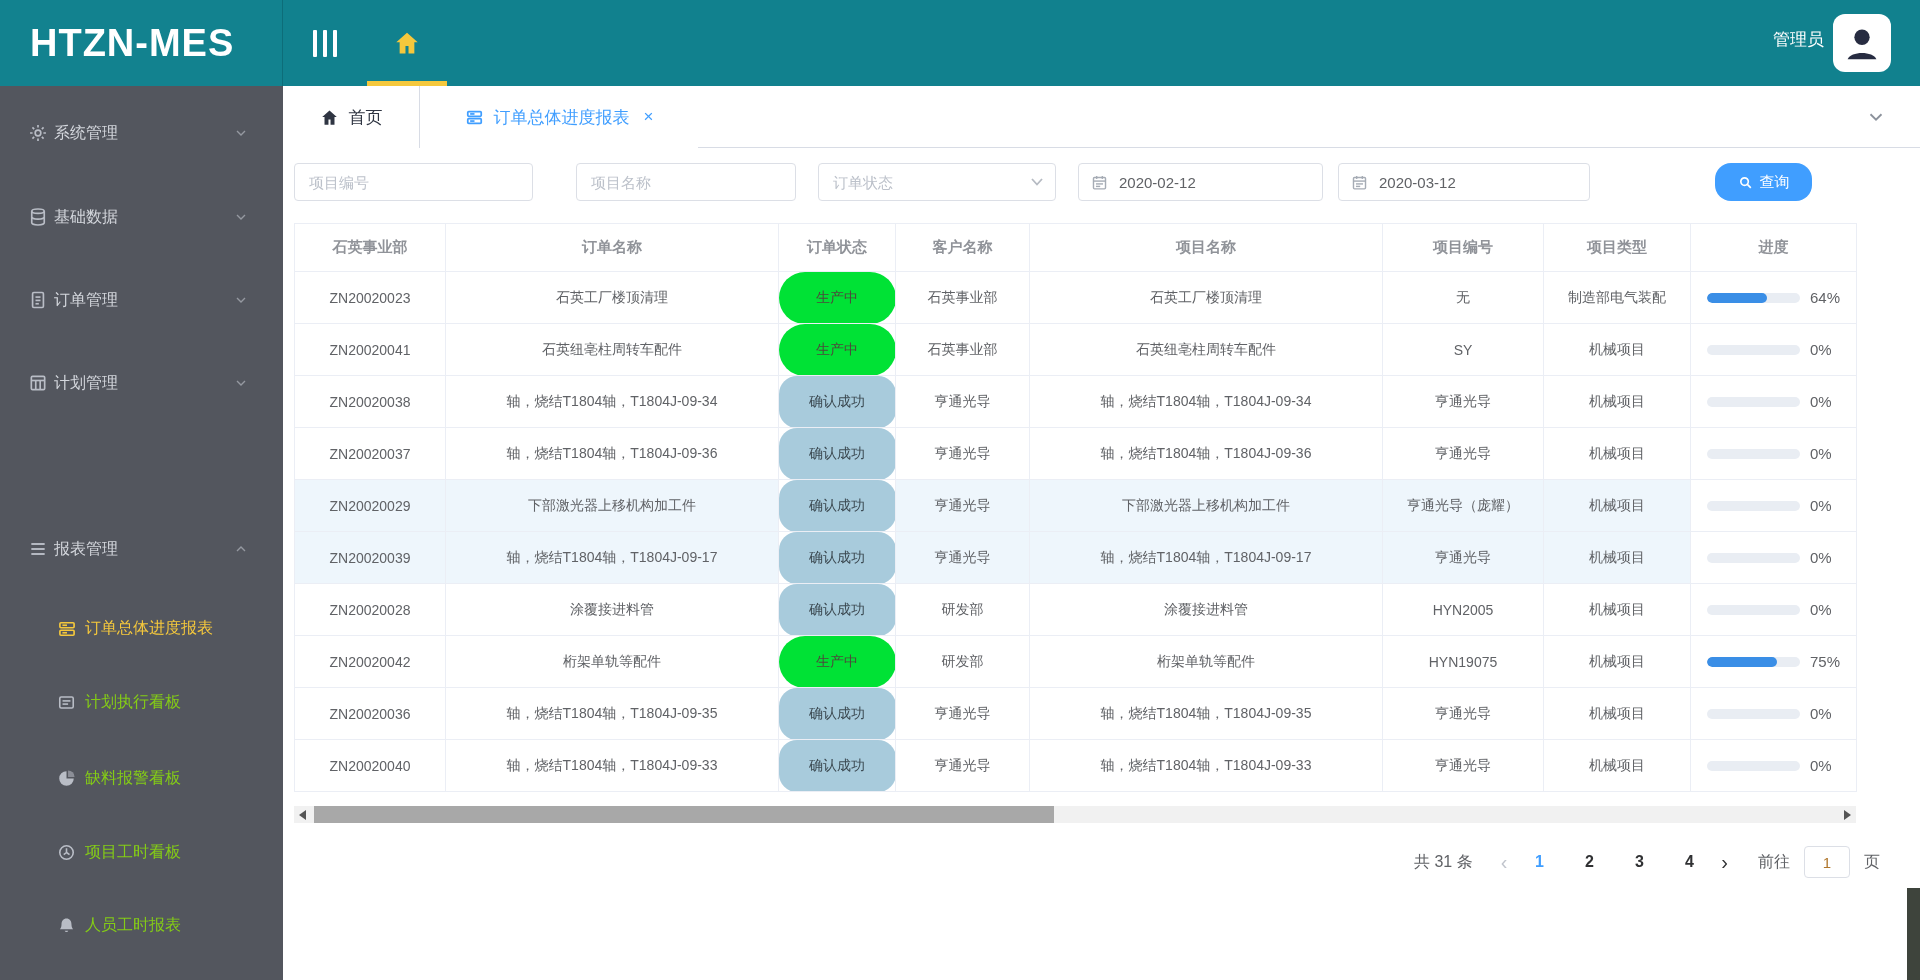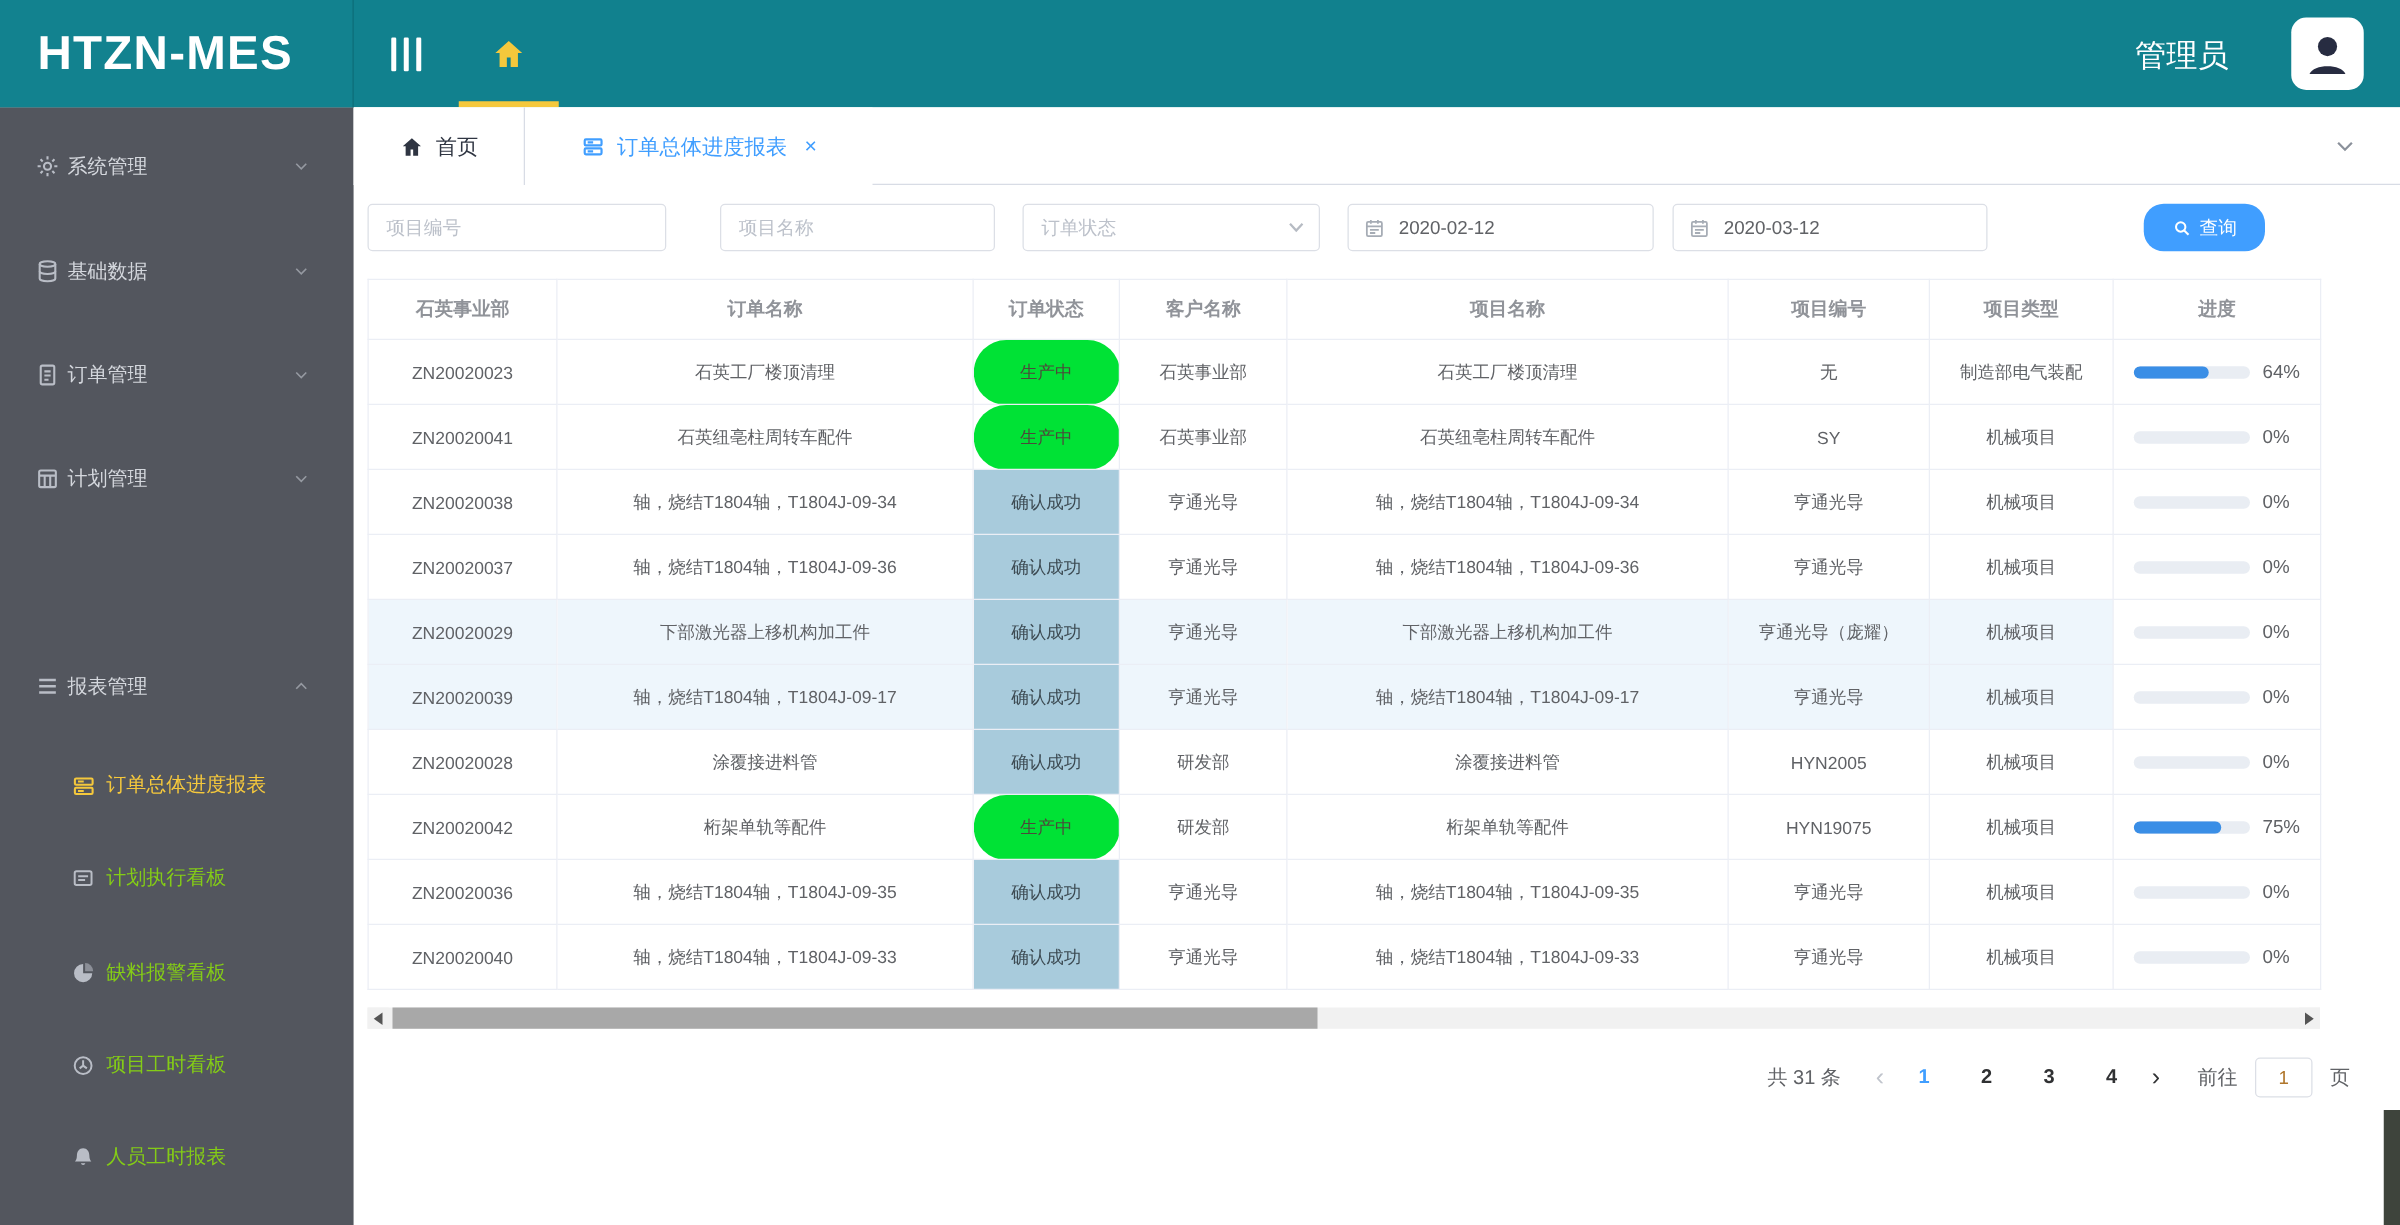--- a/index.html
+++ b/index.html
@@ -10,21 +10,21 @@
   
   .header { position:absolute; left:0; top:0; width:1920px; height:86px; background:#11818e; }
   .logo-block { position:absolute; left:0; top:0; width:283px; height:86px; background:#12828f;
                 border-right:1px solid #0d6d79; display:flex; align-items:center; }
   .logo { color:#fff; font-size:38px; font-weight:bold; letter-spacing:1px; padding-left:30px; }
   .burger { position:absolute; left:313px; top:30px; width:34px; height:27px; display:flex; gap:6px; cursor:pointer; }
   .burger i { display:block; width:4px; height:27px; background:#fff; border-radius:1px; }
   .home-btn { position:absolute; left:385px; top:24px; width:44px; height:38px; color:#f5c83c;
               display:flex; align-items:center; justify-content:center; }
   .home-underline { position:absolute; left:367px; top:81px; width:80px; height:5px; background:#f5c83c; }
-  .user-name { position:absolute; left:1708px; top:28px; color:#fff; font-size:25px; }
+  .user-name { position:absolute; left:1773px; top:28px; color:#fff; font-size:17px; }
   .avatar { position:absolute; left:1833px; top:14px; width:58px; height:58px; background:#fff;
             border-radius:12px; display:flex; align-items:center; justify-content:center; color:#272c41; }
 
   
   .sidebar { position:absolute; left:0; top:86px; width:283px; height:894px; background:#53565e; }
   .menu-item { position:absolute; left:0; width:283px; height:40px; display:flex; align-items:center;
                color:#d4d7dd; font-size:16px; cursor:pointer; }
   .menu-item .mi-icon { position:absolute; left:28px; width:20px; height:20px; color:#b9bdc6; }
   .menu-item .mi-label { position:absolute; left:54px; white-space:nowrap; }
   .menu-item .mi-chev { position:absolute; left:233px; width:16px; height:16px; color:#9599a1; }
@@ -63,21 +63,21 @@
 
   
   .report-table { position:absolute; left:11px; top:137px; width:1562px; border-collapse:collapse;
                   table-layout:fixed; background:#fff; }
   .report-table th { height:48px; border:1px solid #ebeef5; color:#909399; font-size:15px;
                      font-weight:600; text-align:center; background:#fff; }
   .report-table td { height:52px; border:1px solid #ebeef5; color:#606266; font-size:14px;
                      text-align:center; white-space:nowrap; overflow:hidden; padding:0 4px; }
   tr.row-tinted td { background:#eef6fc; }
   td.st-green { background:#00e235 !important; color:#4c4a3c;border-radius:26px; }
-  td.st-blue  { background:#a8cbdc !important; color:#3c4a52; }
+  td.st-blue  { background:#a8cbdc !important; color:#3c4a52;border-radius:18px; }
   td.prog-cell { background:#fff !important; }
   .prog-wrap { display:flex; align-items:center; justify-content:flex-start; padding-left:12px; }
   .prog-track { width:108px; height:10px; border-radius:6px; background:#e9edf3; overflow:hidden; }
   .prog-fill { height:10px; border-radius:6px; background:#3a8ee6; }
   .prog-label { margin-left:10px; font-size:15px; color:#606266; min-width:42px; text-align:left; }
 
   
   .hscroll { position:absolute; left:11px; top:720px; width:1562px; height:17px; background:#f1f1f1; }
   .hs-arrow { position:absolute; top:0; width:17px; height:17px; background:#f1f1f1; display:flex;
               align-items:center; justify-content:center; cursor:pointer; }

